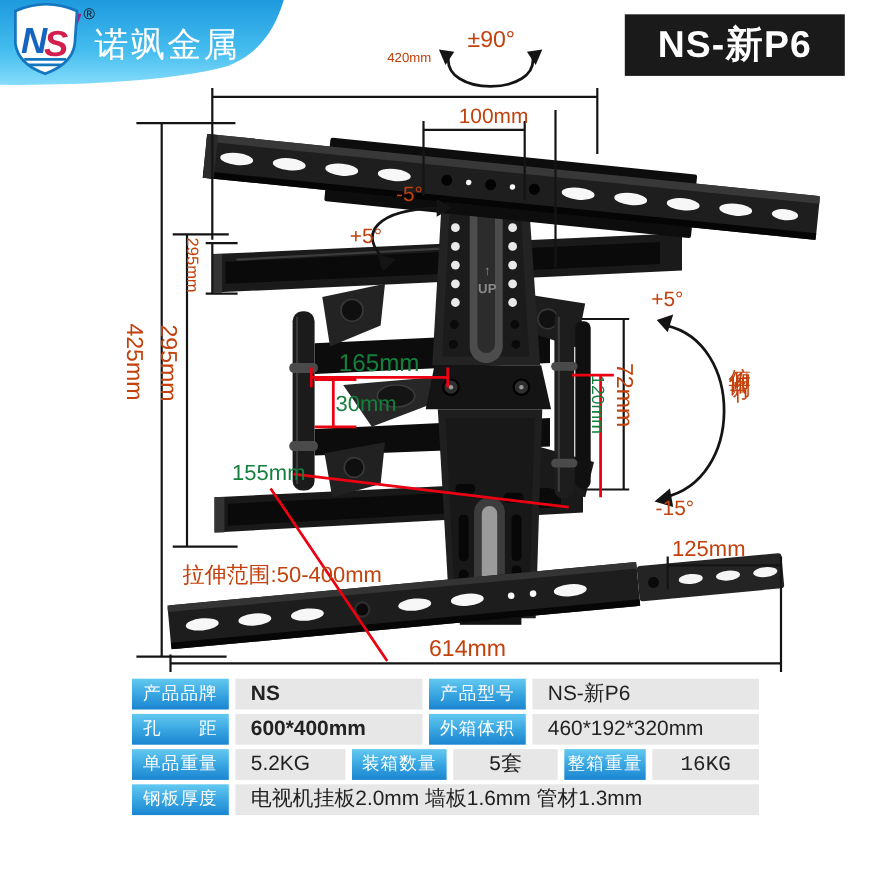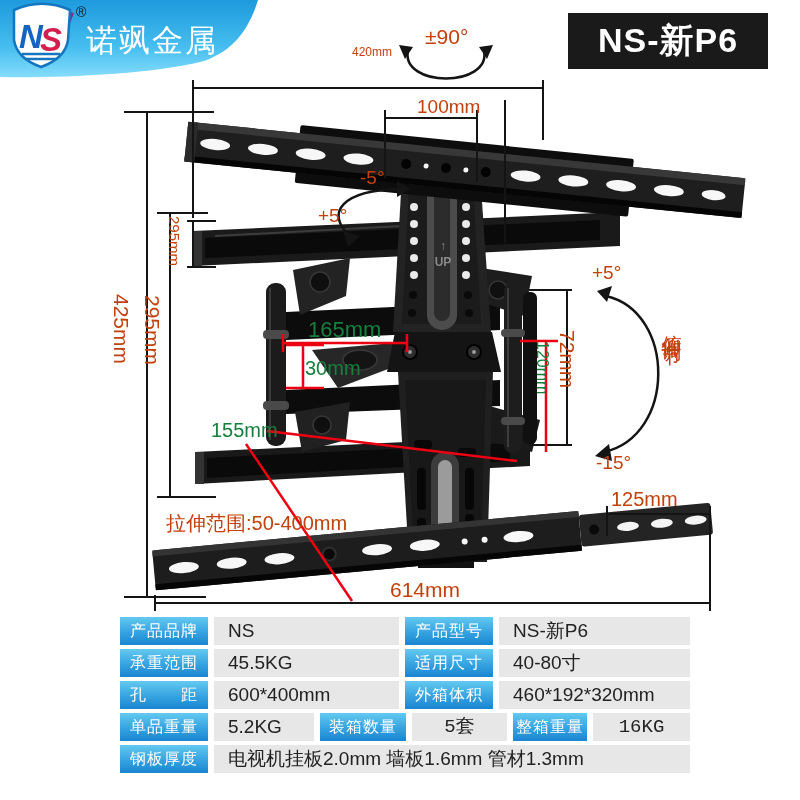--- a/index.html
+++ b/index.html
@@ -31,21 +31,21 @@
   .th{
     background:linear-gradient(180deg,#63c9f0 0%,#36a3e0 55%,#1a85d0 100%);
     color:#ffffff;font-size:16px;text-align:center;line-height:28px;letter-spacing:1px;
     flex:0 0 auto;
   }
   .td{
     background:#e7e7e7;color:#222222;font-size:19px;line-height:28px;
     padding-left:14px;box-sizing:border-box;flex:0 0 auto;white-space:nowrap;
   }
   .td.ctr{padding-left:0;text-align:center;font-family:Liberation Mono, monospace;}
-  .w-h{width:88px;} .w-v1{width:185px;} .w-h2{width:88px;} .w-vf{flex:1 1 auto;}
+  .w-h{width:88px;} .w-v1{width:170px;font-weight:bold;} .w-h2{width:88px;} .w-vf{flex:1 1 auto;}
   .r4-v1{width:100px;} .r4-h2{width:86px;} .r4-v2{width:95px;} .r4-h3{width:74px;}
 </style>
 </head>
 <body>
 
 <div class="banner">
   <svg width="270" height="85" viewBox="0 0 270 85">
     <defs>
       <linearGradient id="bg" x1="0" y1="0" x2="0" y2="1">
         <stop offset="0" stop-color="#1e9ade"></stop>
@@ -266,26 +266,20 @@
 </div>
 
 <div class="spec">
   <div class="t-row">
     <div class="th w-h">产品品牌</div>
     <div class="td w-v1">NS</div>
     <div class="th w-h2">产品型号</div>
     <div class="td w-vf">NS-新P6</div>
   </div>
   <div class="t-row">
-    <div class="th w-h">承重范围</div>
-    <div class="td w-v1">45.5KG</div>
-    <div class="th w-h2">适用尺寸</div>
-    <div class="td w-vf">40-80寸</div>
-  </div>
-  <div class="t-row">
     <div class="th w-h">孔　　距</div>
     <div class="td w-v1">600*400mm</div>
     <div class="th w-h2">外箱体积</div>
     <div class="td w-vf">460*192*320mm</div>
   </div>
   <div class="t-row">
     <div class="th w-h">单品重量</div>
     <div class="td r4-v1">5.2KG</div>
     <div class="th r4-h2">装箱数量</div>
     <div class="td r4-v2 ctr">5套</div>

